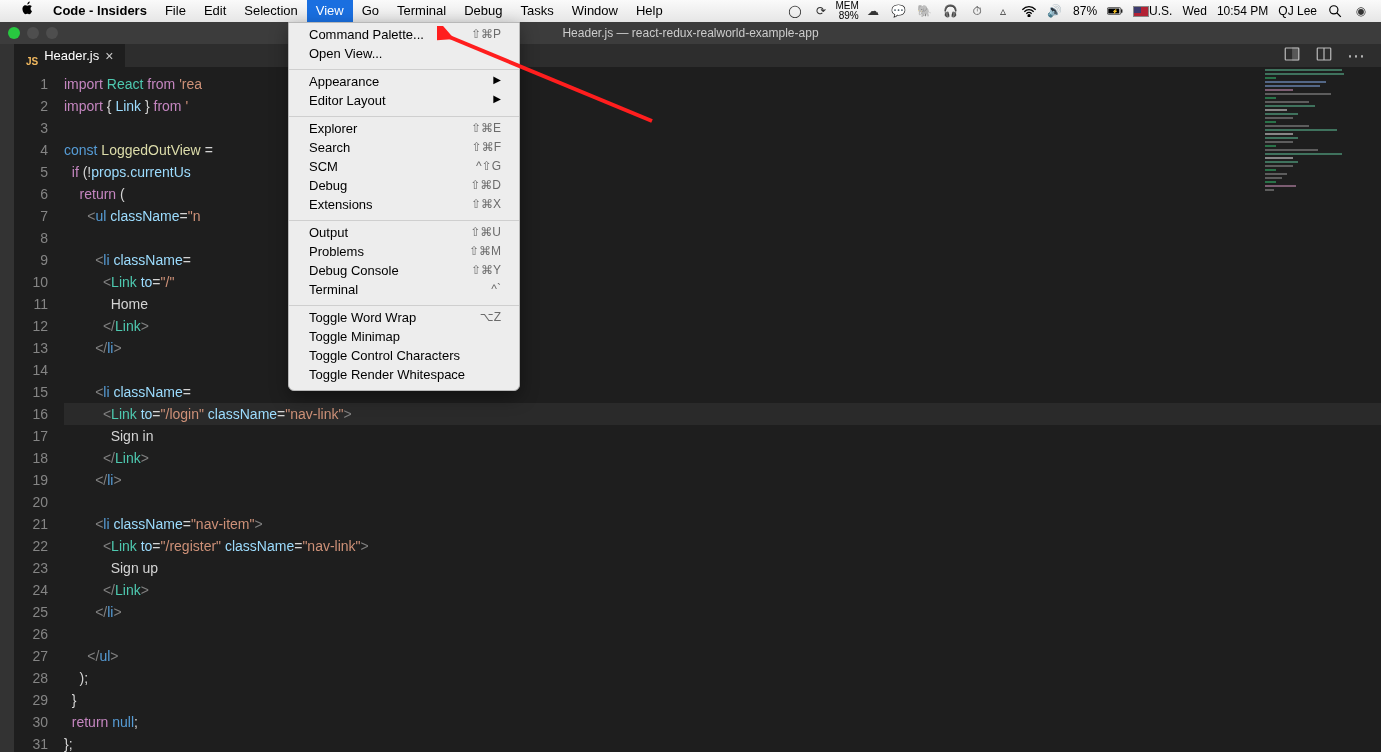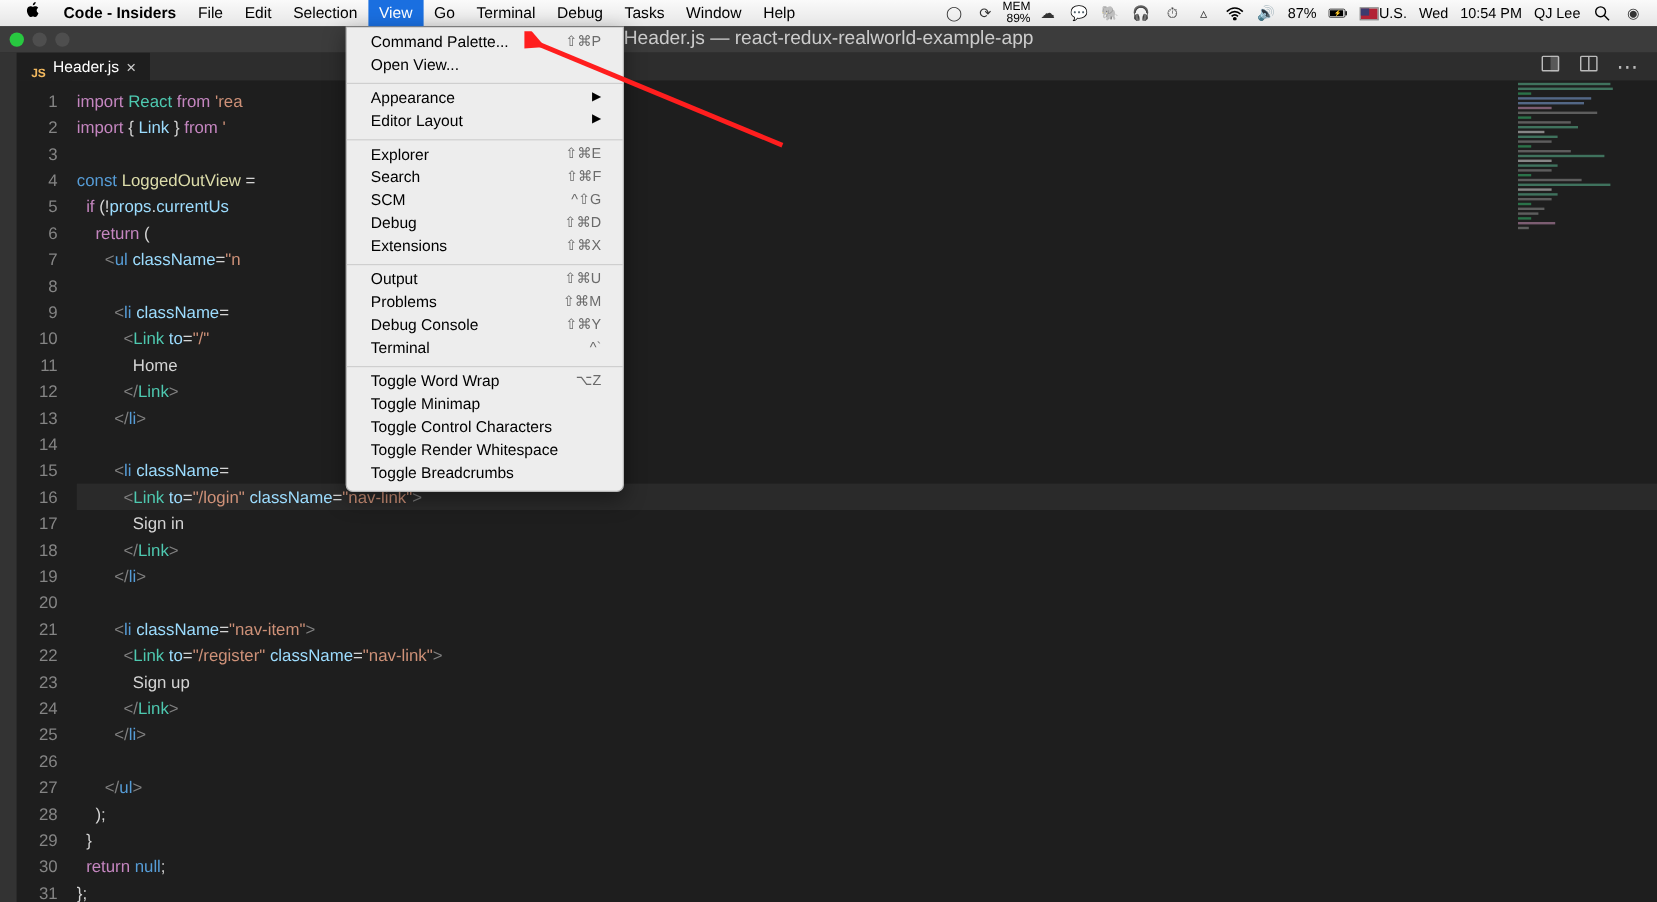--- a/index.html
+++ b/index.html
@@ -31,21 +31,21 @@
   .menubar .left .m{padding:12px 9px;line-height:22px;}
   .menubar .left .m.logo{font-weight:700;}
   .menubar .left .m.active{background:var(--menu-highlight);color:#fff;}
   .menubar .right{margin-left:auto;display:flex;align-items:center;gap:10px;padding-right:12px;font-size:12px;}
   .menubar .right .ic{width:16px;height:16px;display:flex;align-items:center;justify-content:center;color:#333;}
   .menubar .right .txt{color:#000;}
   .flag{display:inline-flex;align-items:center;gap:0;}
   .flag-box{width:16px;height:11px;background:linear-gradient(#b22234 0 100%);position:relative;border:1px solid #888;}
   .flag-box::after{content:"";position:absolute;left:0;top:0;width:7px;height:6px;background:#3c3b6e;}
   
-  .titlebar{height:22px;background:#3c3c3c;color:#ccc;font-size:16px;display:flex;align-items:center;position:relative;}
+  .titlebar{height:22px;background:#3c3c3c;color:#ccc;font-size:12px;display:flex;align-items:center;position:relative;}
   .traffic{position:absolute;left:8px;top:5px;display:flex;gap:7px;}
   .traffic span{width:12px;height:12px;border-radius:6px;background:#4e4e4e;display:block;}
   .traffic span.g{background:#28c840;}
   .titlebar .title{position:absolute;left:50%;transform:translateX(-50%);}
   
   .tabrow{height:35px;background:var(--tab-bg);display:flex;align-items:stretch;}
   .tab{display:flex;align-items:center;padding:0 12px;background:var(--tab-active);color:#fff;font-size:13px;gap:6px;}
   .tab .js{color:#f2b95f;font-weight:700;font-size:10px;margin-top:12px;}
   .tab .close{color:#ccc;font-size:14px;}
   .tabrow .spacer{flex:1;}
@@ -316,23 +316,20 @@
     </div>
     <div class="item">
       <span class="lbl">Toggle Minimap</span>
     </div>
     <div class="item">
       <span class="lbl">Toggle Control Characters</span>
     </div>
     <div class="item">
       <span class="lbl">Toggle Render Whitespace</span>
     </div>
-    <div class="item">
-      <span class="lbl">Toggle Breadcrumbs</span>
-    </div>
   </div>
 
 <svg class="arrow-svg" viewBox="0 0 240 110">
   <defs>
       <marker id="ah" markerWidth="12" markerHeight="12" refX="2" refY="6" orient="auto">
         <path d="M12 0 L0 6 L12 12 z" fill="#ff1e1e"></path>
       </marker>
     </defs>
   <line x1="215" y1="95" x2="10" y2="10" stroke="#ff1e1e" stroke-width="4" marker-end="url(#ah)"></line>
 </svg>

